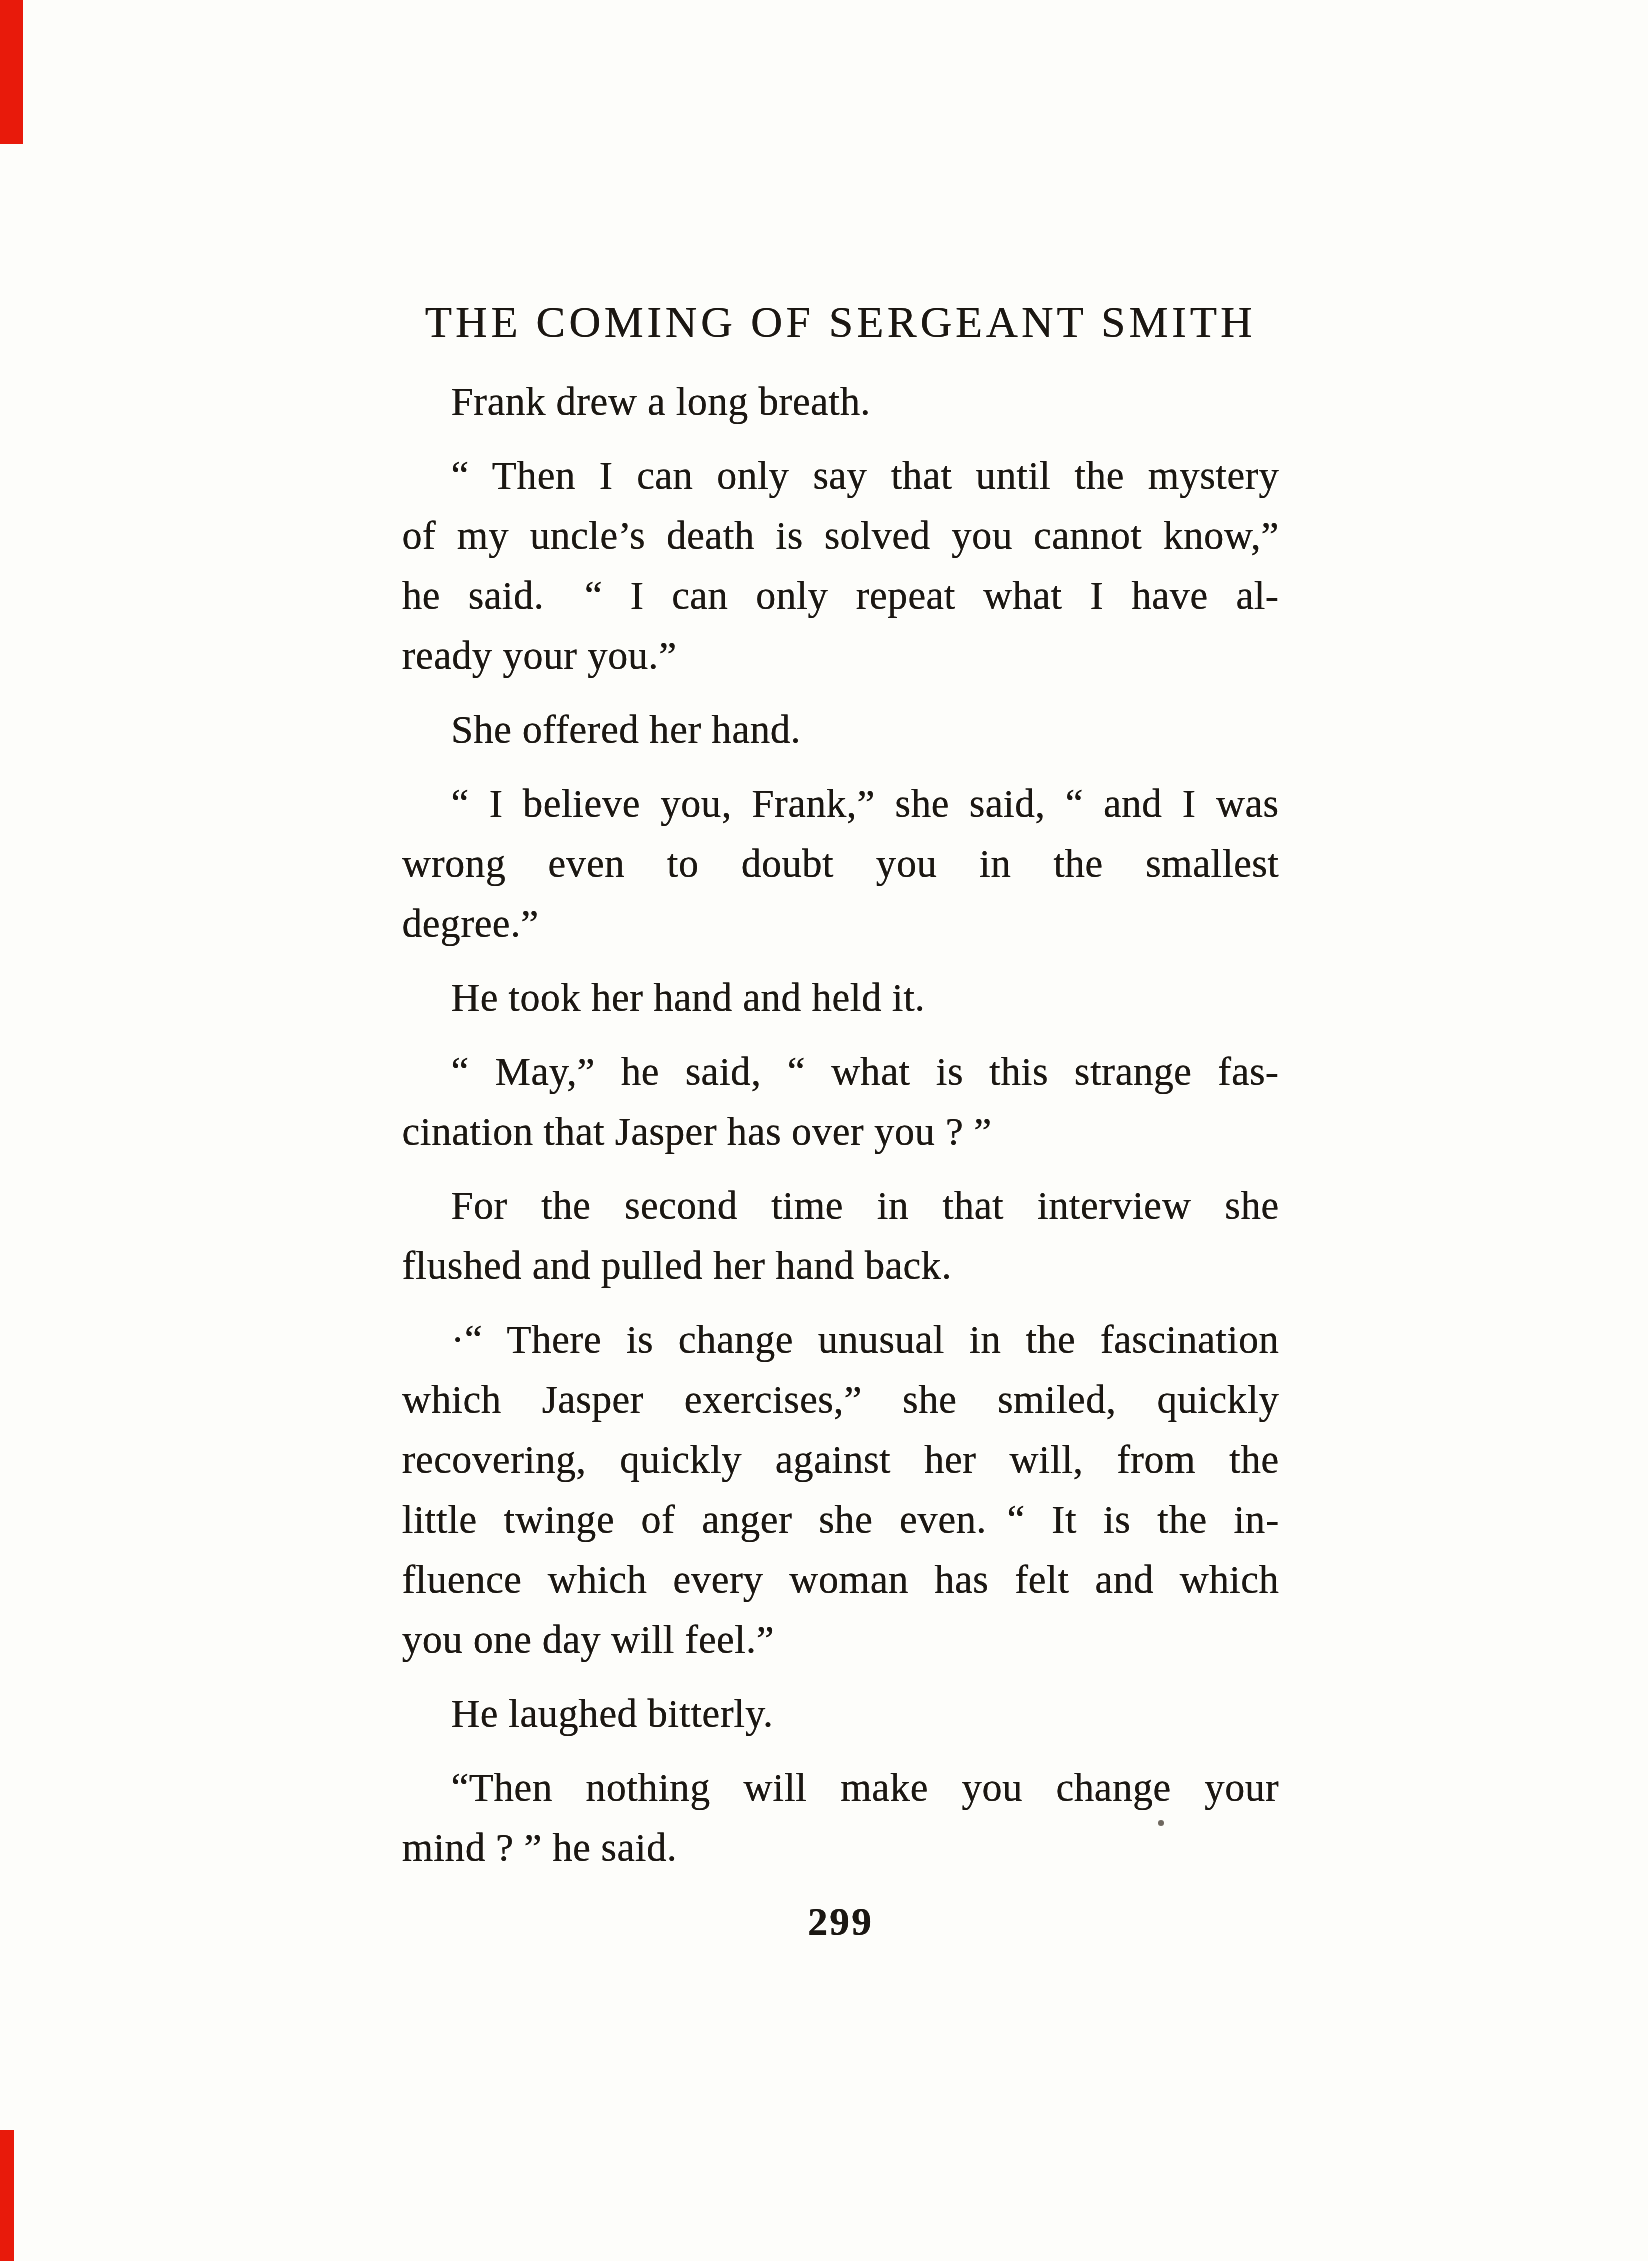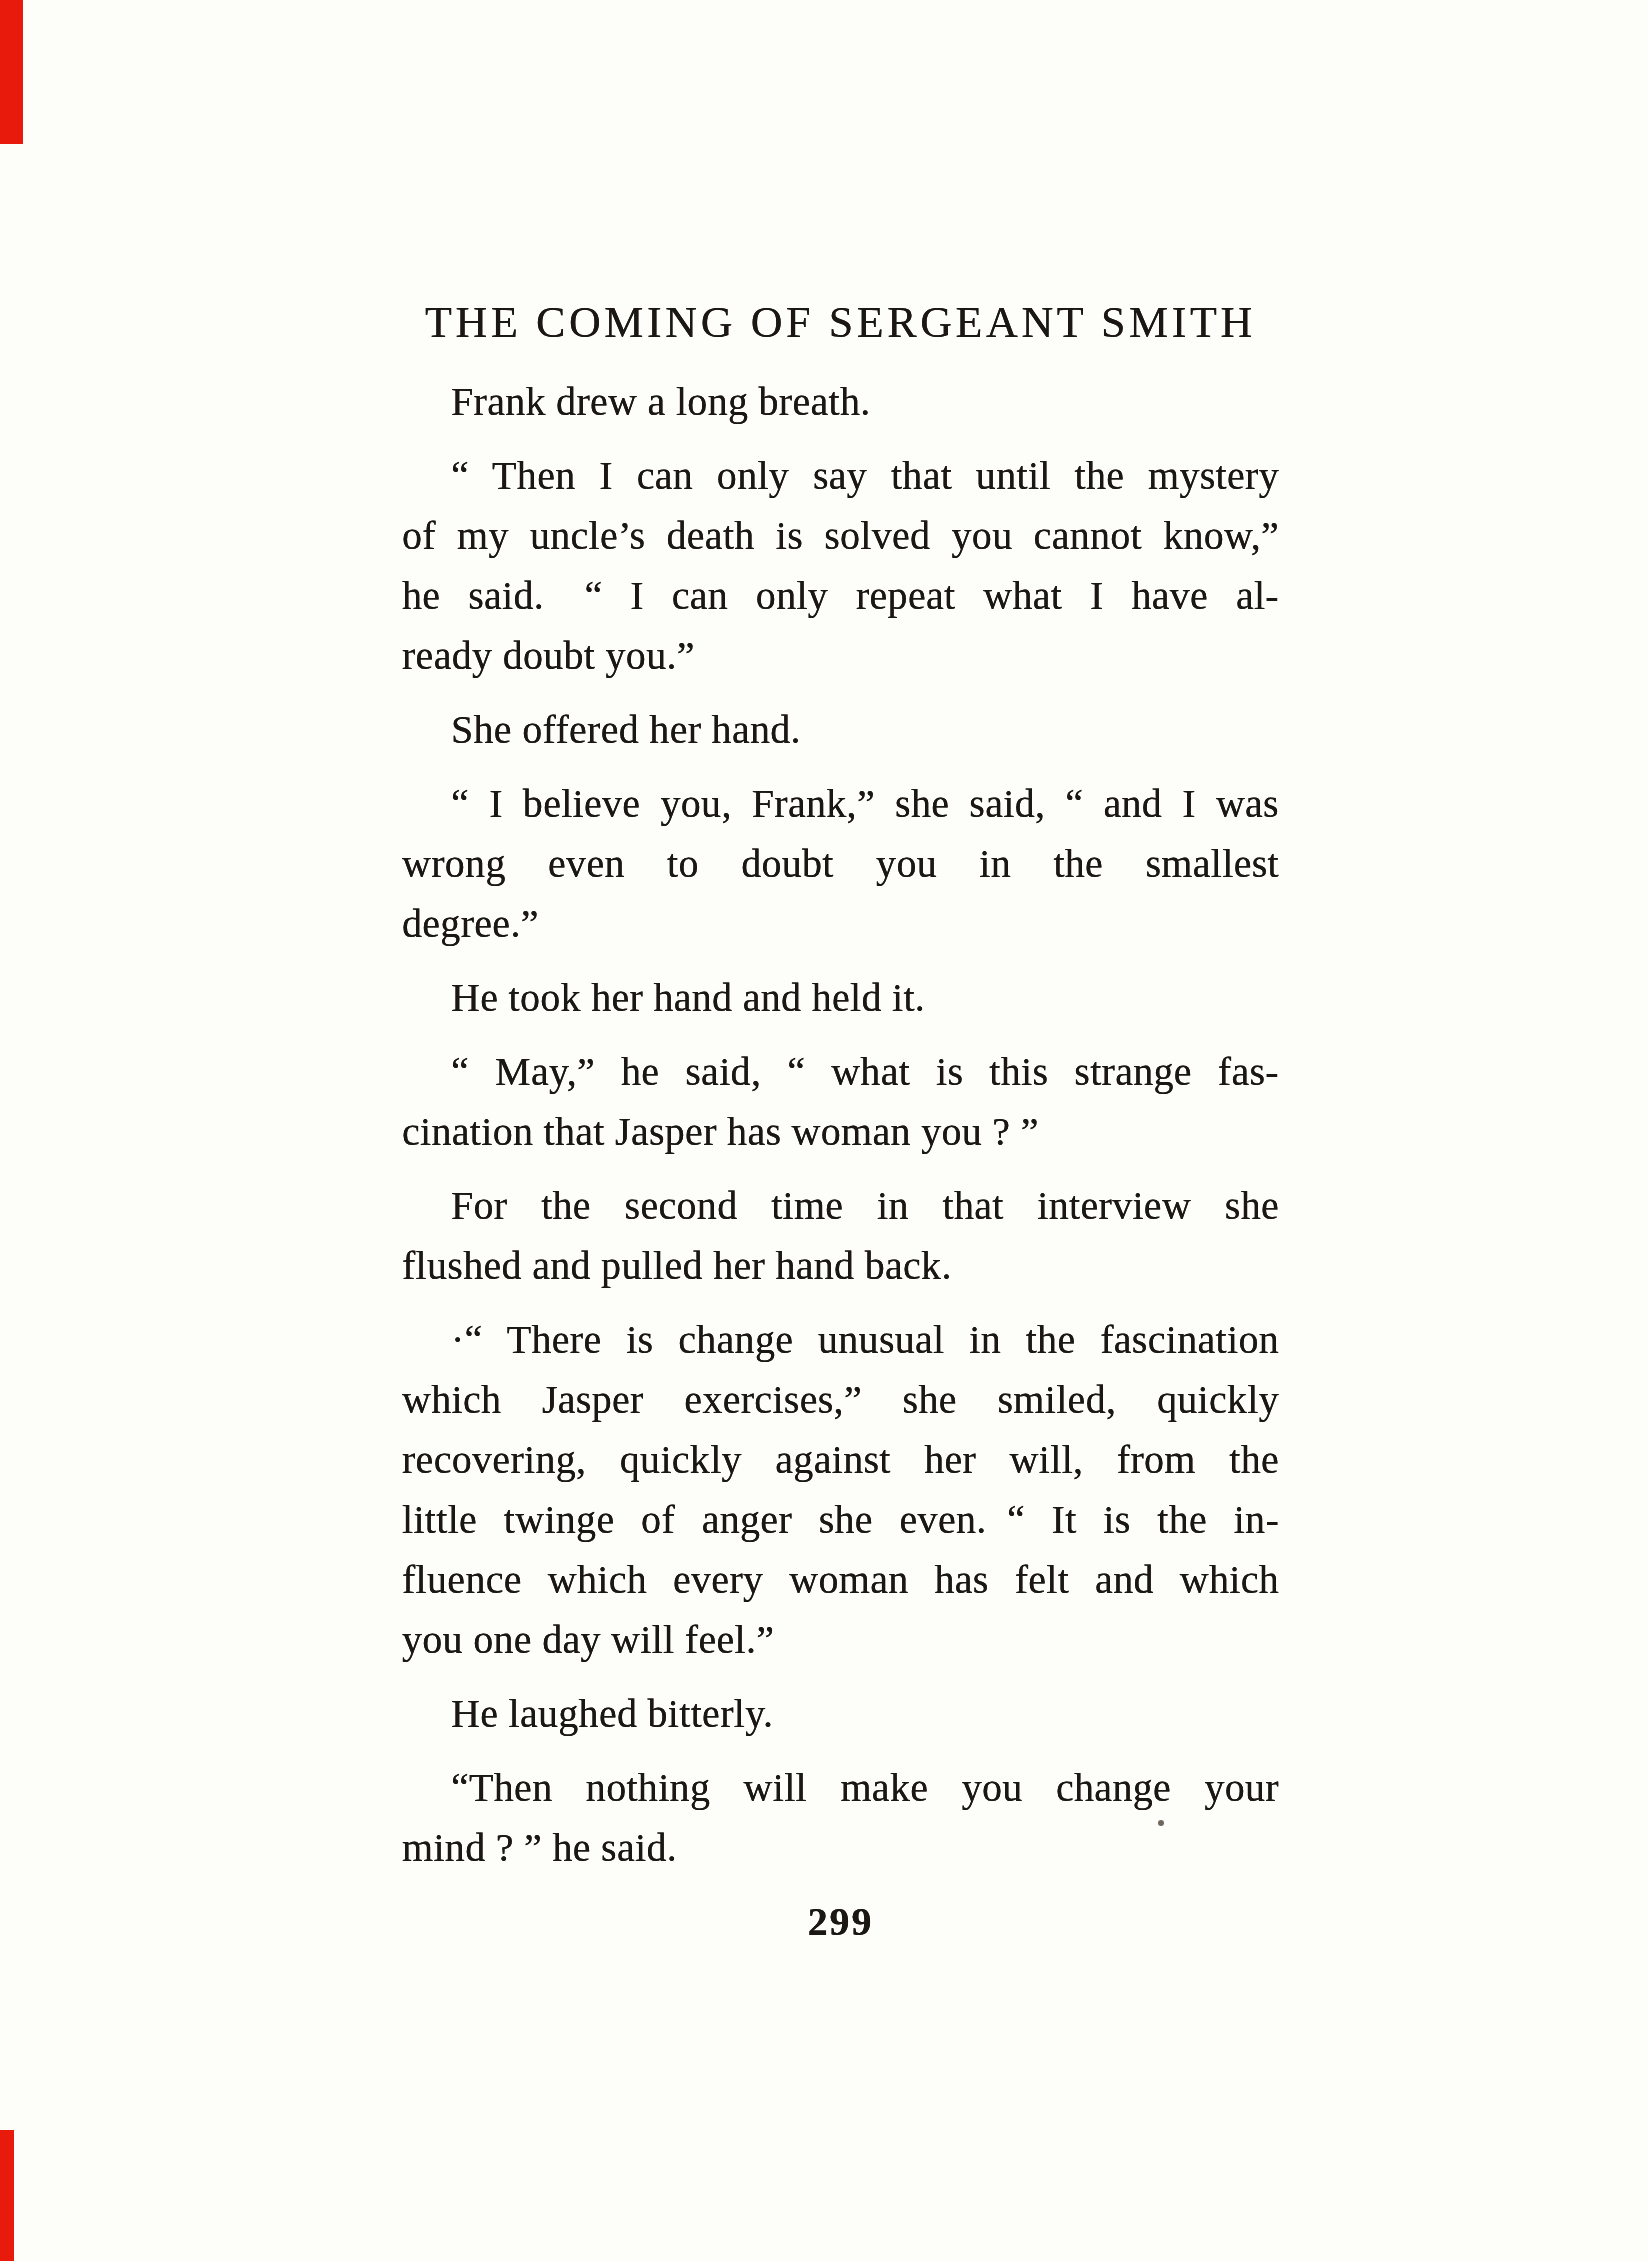--- a/index.html
+++ b/index.html
@@ -102,36 +102,36 @@
     <div class="running-header">THE COMING OF SERGEANT SMITH</div>
 
     <div class="text-block">
         <div class="paragraph">
           <div class="line first">Frank drew a long breath.</div>
         </div>
         <div class="paragraph">
           <div class="line first just">“ Then I can only say that until the mystery</div>
           <div class="line just">of my uncle’s death is solved you cannot know,”</div>
           <div class="line just">he said. “ I can only repeat what I have al-</div>
-          <div class="line">ready doubt you.”</div>
+          <div class="line">ready your you.”</div>
         </div>
         <div class="paragraph">
           <div class="line first">She offered her hand.</div>
         </div>
         <div class="paragraph">
           <div class="line first just">“ I believe you, Frank,” she said, “ and I was</div>
           <div class="line just">wrong even to doubt you in the smallest</div>
           <div class="line">degree.”</div>
         </div>
         <div class="paragraph">
           <div class="line first">He took her hand and held it.</div>
         </div>
         <div class="paragraph">
           <div class="line first just">“ May,” he said, “ what is this strange fas-</div>
-          <div class="line">cination that Jasper has woman you ? ”</div>
+          <div class="line">cination that Jasper has over you ? ”</div>
         </div>
         <div class="paragraph">
           <div class="line first just">For the second time in that interview she</div>
           <div class="line">flushed and pulled her hand back.</div>
         </div>
         <div class="paragraph">
           <div class="line first just">·“ There is change unusual in the fascination</div>
           <div class="line just">which Jasper exercises,” she smiled, quickly</div>
           <div class="line just">recovering, quickly against her will, from the</div>
           <div class="line just">little twinge of anger she even. “ It is the in-</div>

